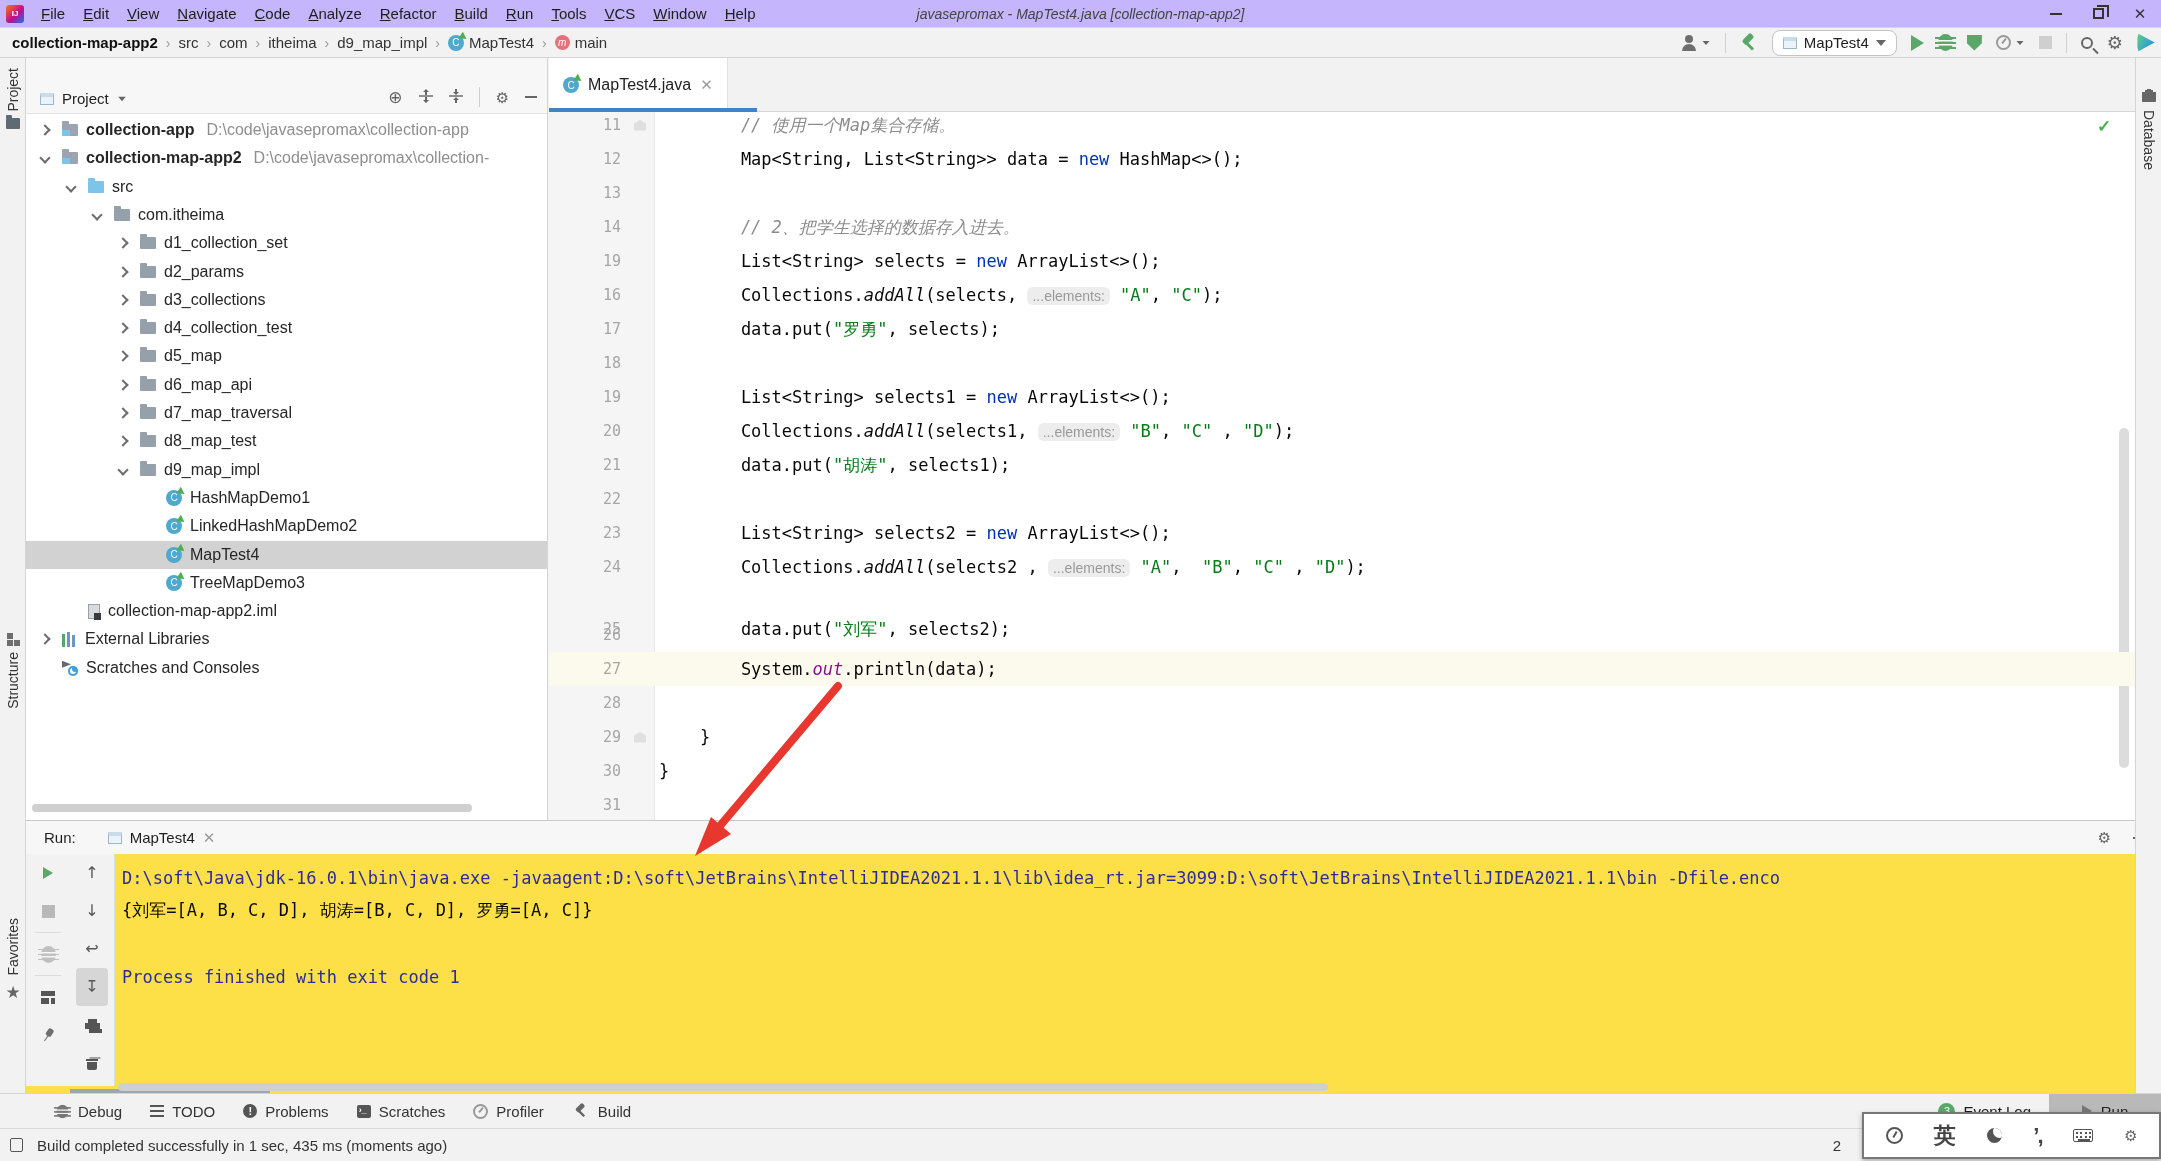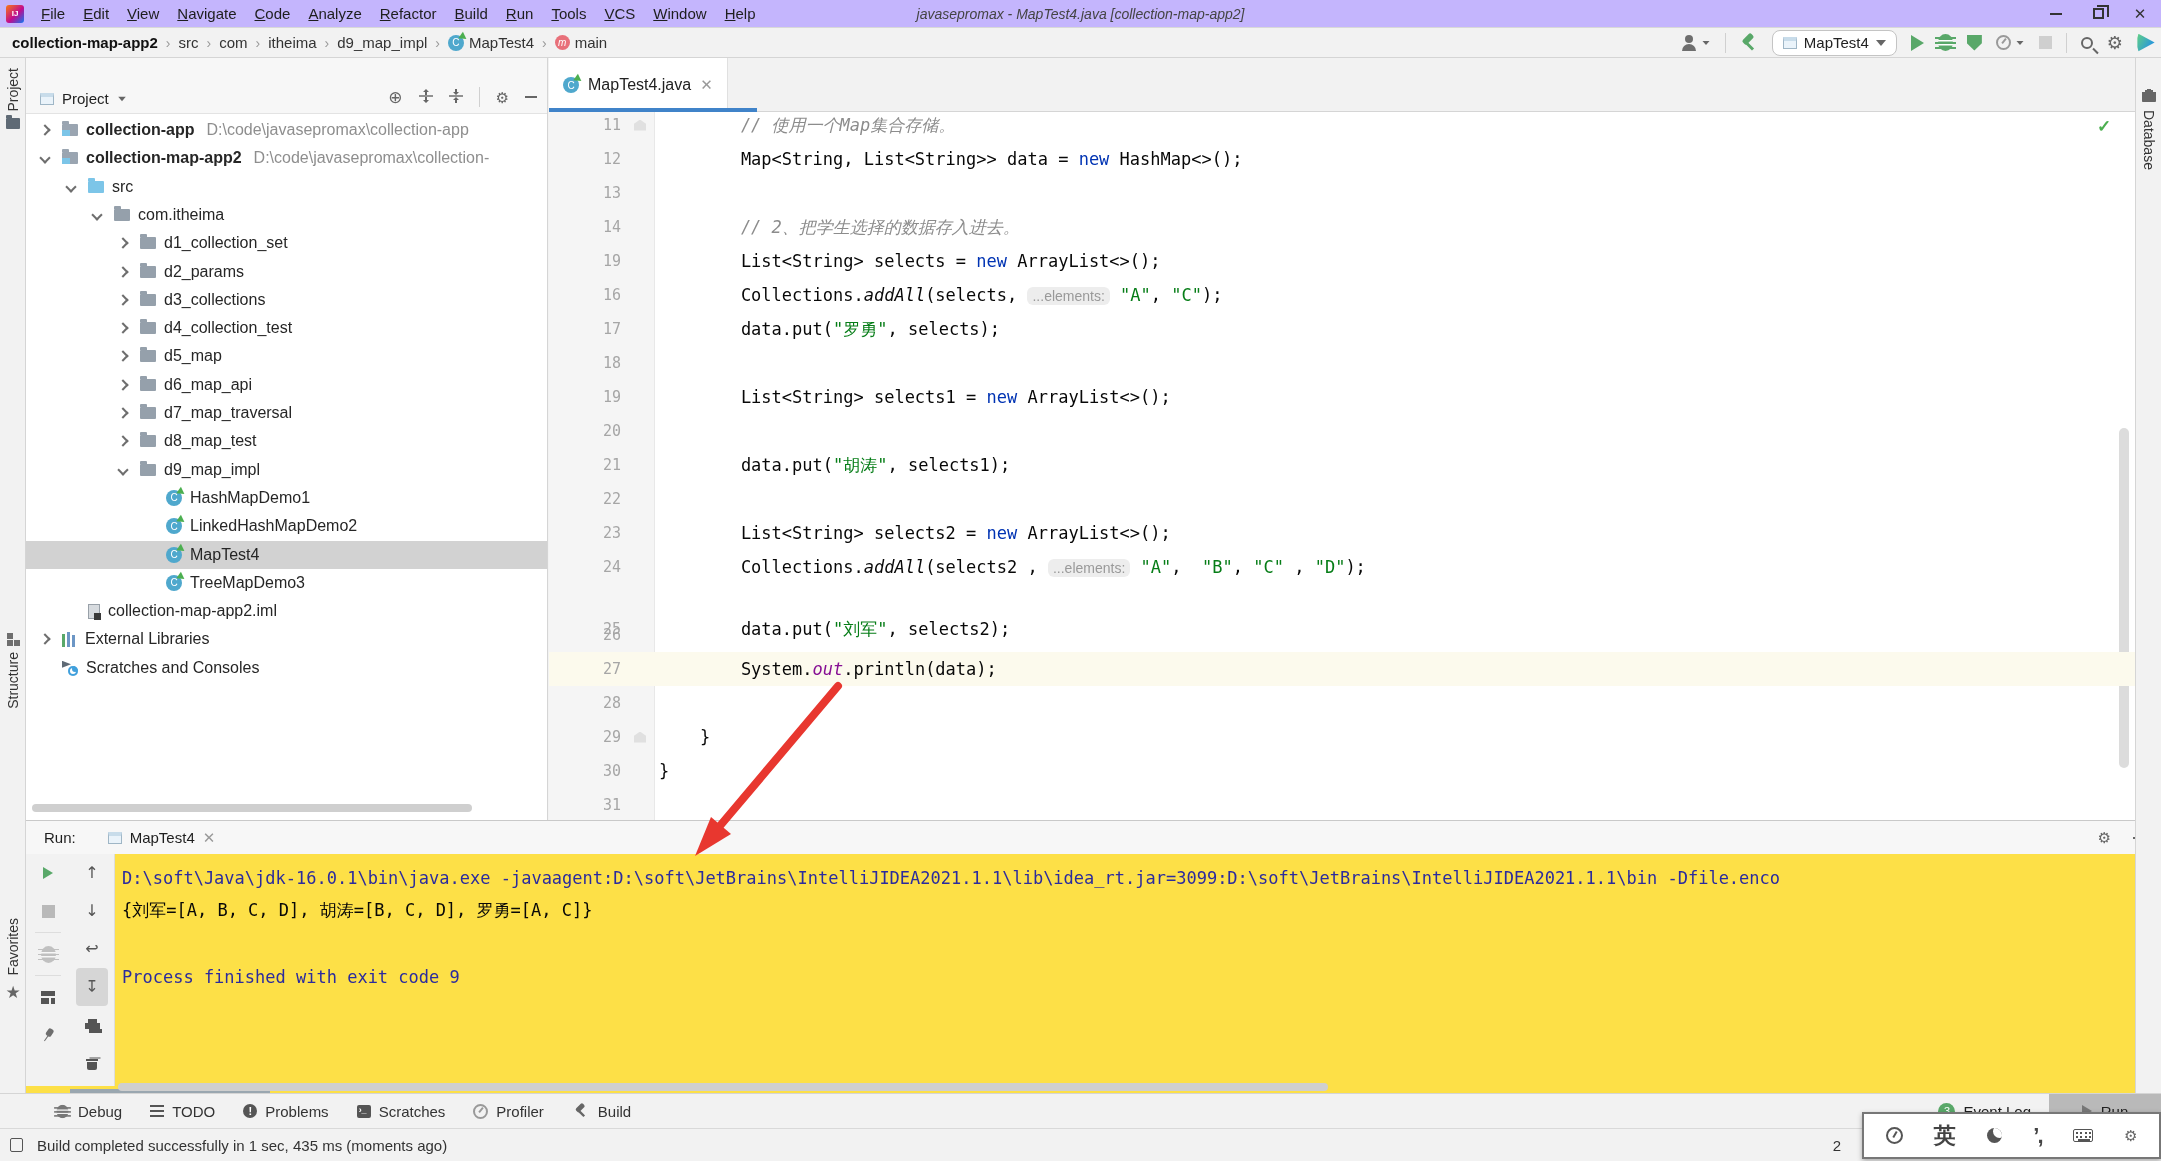--- a/index.html
+++ b/index.html
@@ -523,20 +523,21 @@
         <span class="ctext"></span>
       </div>
       <div class="cline" style="top:322px">
         <span class="lnum">19</span>
         <span class="foldslot"></span>
         <span class="ctext"><span class="p">        List&lt;String&gt; selects1 = </span><span class="k">new</span><span class="p"> ArrayList&lt;&gt;();</span></span>
       </div>
       <div class="cline" style="top:356px">
         <span class="lnum">20</span>
         <span class="foldslot"></span>
+        <span class="ctext"><span class="p">        Collections.</span><span class="m">addAll</span><span class="p">(selects1, </span><span class="h">...elements:</span><span class="p"> </span><span class="s">"B"</span><span class="p">, </span><span class="s">"C"</span><span class="p"> , </span><span class="s">"D"</span><span class="p">);</span></span>
       </div>
       <div class="cline" style="top:390px">
         <span class="lnum">21</span>
         <span class="foldslot"></span>
         <span class="ctext"><span class="p">        data.put(</span><span class="s">"胡涛"</span><span class="p">, selects1);</span></span>
       </div>
       <div class="cline" style="top:424px">
         <span class="lnum">22</span>
         <span class="foldslot"></span>
         <span class="ctext"></span>
@@ -645,21 +646,21 @@
         </span>
         <span class="rt-item">
           <span class="i-trash"></span>
         </span>
       </div>
   </div>
   <div id="console">
       <div class="conline info" style="top:40px">D:\soft\Java\jdk-16.0.1\bin\java.exe -javaagent:D:\soft\JetBrains\IntelliJIDEA2021.1.1\lib\idea_rt.jar=3099:D:\soft\JetBrains\IntelliJIDEA2021.1.1\bin -Dfile.enco</div>
       <div class="conline out" style="top:73px">{刘军=[A, B, C, D], 胡涛=[B, C, D], 罗勇=[A, C]}</div>
       <div class="conline out" style="top:106px"></div>
-      <div class="conline info" style="top:139px">Process finished with exit code 9</div>
+      <div class="conline info" style="top:139px">Process finished with exit code 1</div>
     </div>
   <div id="con-hscroll"></div>
 </section>
 
 <footer id="bottombar" class="abs">
   <span id="bb-items" style="display:flex;gap:28px">
       <span class="bb-item">
         <span class="i-bug gray" style="transform:scale(.8)"></span>
         <span>Debug</span>
       </span>

